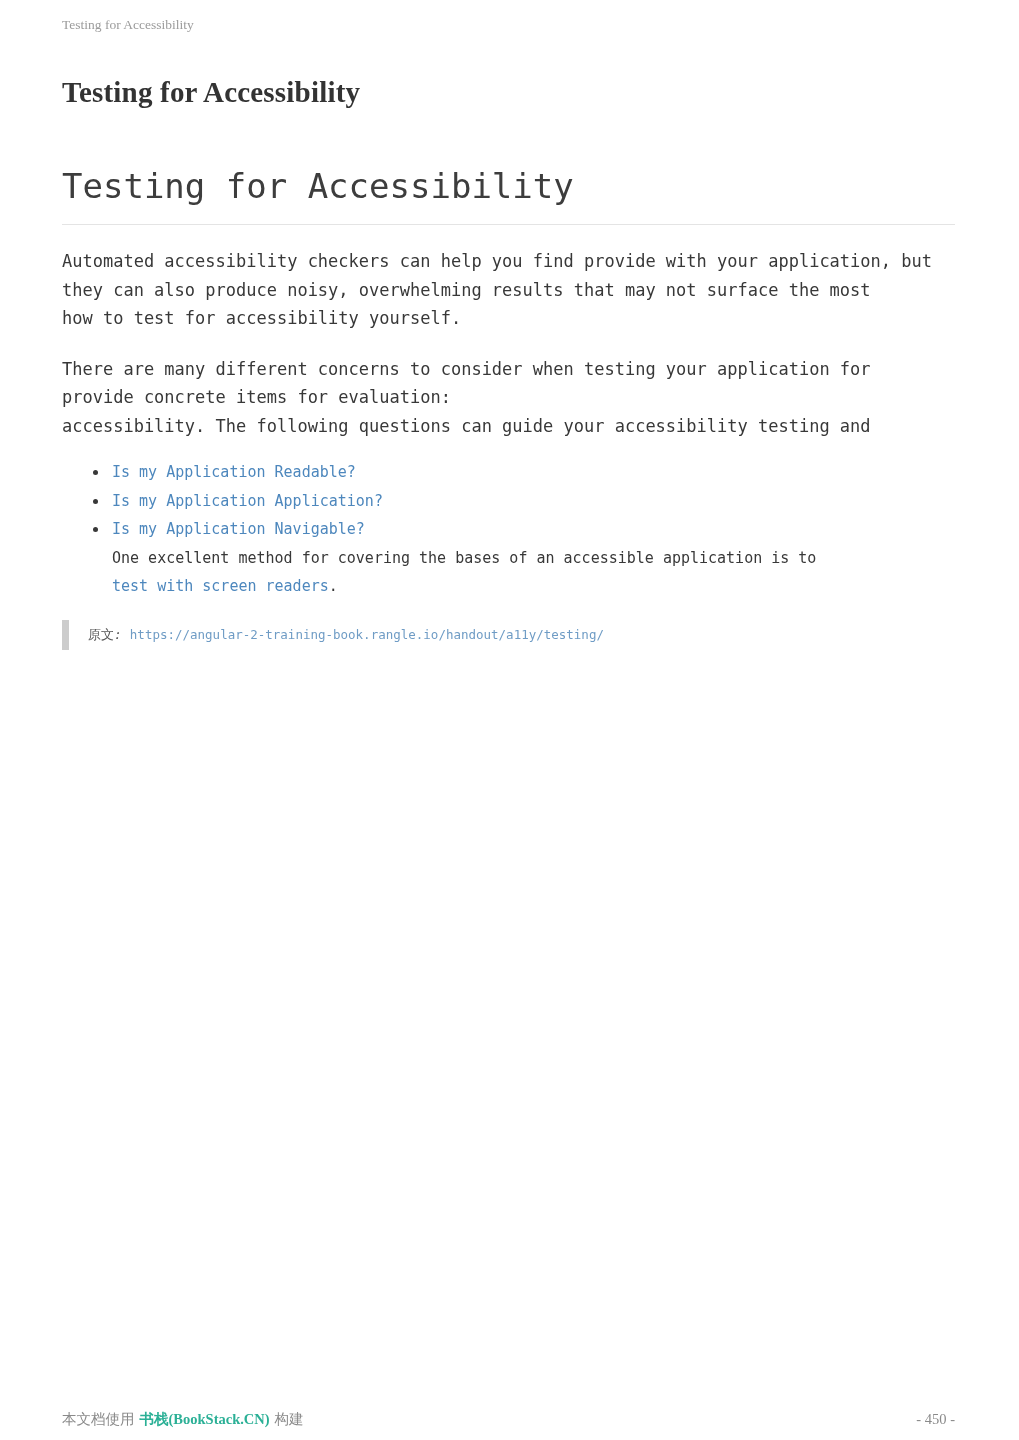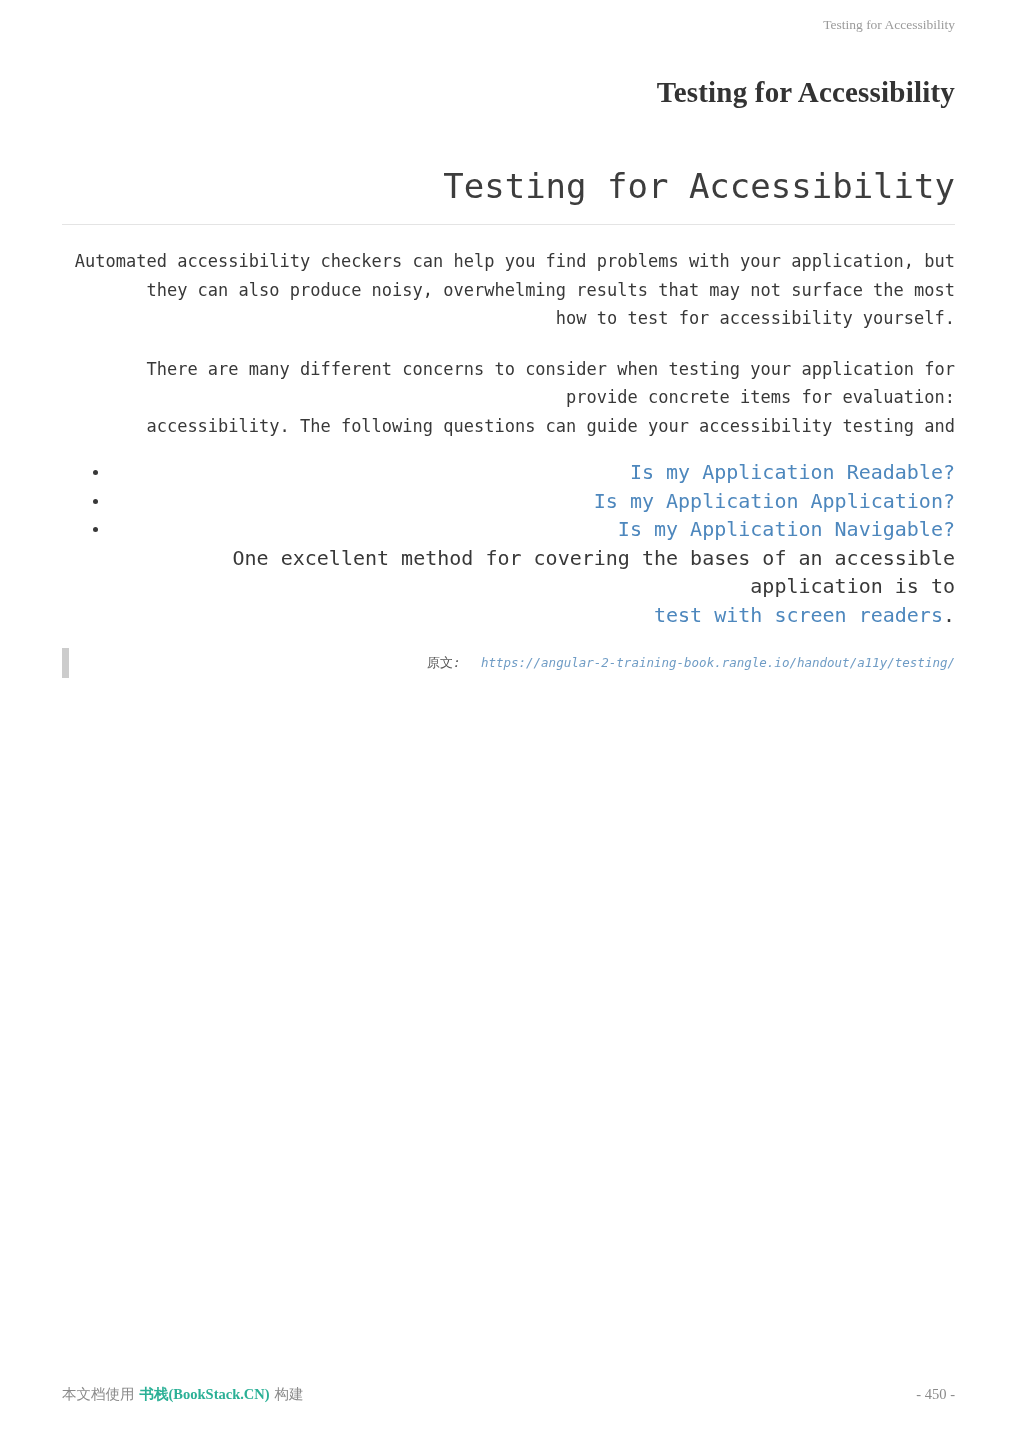--- a/index.html
+++ b/index.html
@@ -1,15 +1,15 @@
 <!DOCTYPE html>
 <html><head>
 <meta charset="utf-8">
 <style>
-  * { margin: 0; padding: 0; box-sizing: border-box; text-align: right; }
+  * { margin: 0; padding: 0; box-sizing: border-box; }
   html, body { background: #ffffff; }
   body { font-family: "DejaVu Sans Mono", monospace; }
 
   .page {
     position: relative;
     width: 1019px;
     height: 1440px;
     margin: 0 auto;
     background: #ffffff;
     overflow: hidden;
@@ -53,21 +53,21 @@
   }
   .para:first-of-type { margin-top: 23px; }
 
   ul.question-list {
     margin-top: 18px;
     padding-left: 50px;
     list-style: none;
   }
   ul.question-list li {
     position: relative;
-    font-size: 20px;
+    font-size: 15px;
     line-height: 28.5px;
   }
   ul.question-list li::before {
     content: "";
     position: absolute;
     left: -19px;
     top: 12px;
     width: 5px;
     height: 5px;
     border-radius: 50%;
@@ -88,32 +88,31 @@
   }
   .quote-label {
     font-family: "DejaVu Sans", "Liberation Sans", sans-serif;
     color: #555555;
   }
   .quote-colon {
     font-style: italic;
     color: #555555;
   }
   .quote-link {
-    margin-left: 20px;
+    margin-left: 8px;
     font-family: "DejaVu Sans Mono", monospace;
-    font-style: italic;
     font-size: 12.5px;
     color: #6f9cc5;
   }
 
   .footer {
     position: absolute;
     left: 62px;
     right: 64px;
-    bottom: 36px;
+    bottom: 11px;
     display: flex;
     justify-content: space-between;
     align-items: baseline;
     font-family: "Liberation Serif", "DejaVu Serif", serif;
     font-size: 14.5px;
     color: #8a8a8a;
   }
   .footer .brand {
     color: #2bb096;
     font-weight: 700;
@@ -127,21 +126,21 @@
 <div class="page">
   <div class="content">
 
     <div class="running-header">Testing for Accessibility</div>
 
     <h1 class="doc-title">Testing for Accessibility</h1>
 
     <h2 class="section-heading">Testing for Accessibility</h2>
 
     <div class="para">
-      <div>Automated accessibility checkers can help you find problems with your application, but</div>
+      <div>Automated accessibility checkers can help you find provide with your application, but</div>
       <div>they can also produce noisy, overwhelming results that may not surface the most</div>
       <div>how to test for accessibility yourself.</div>
     </div>
 
     <div class="para">
       <div>There are many different concerns to consider when testing your application for</div>
       <div>provide concrete items for evaluation:</div>
       <div>accessibility. The following questions can guide your accessibility testing and</div>
     </div>
 

